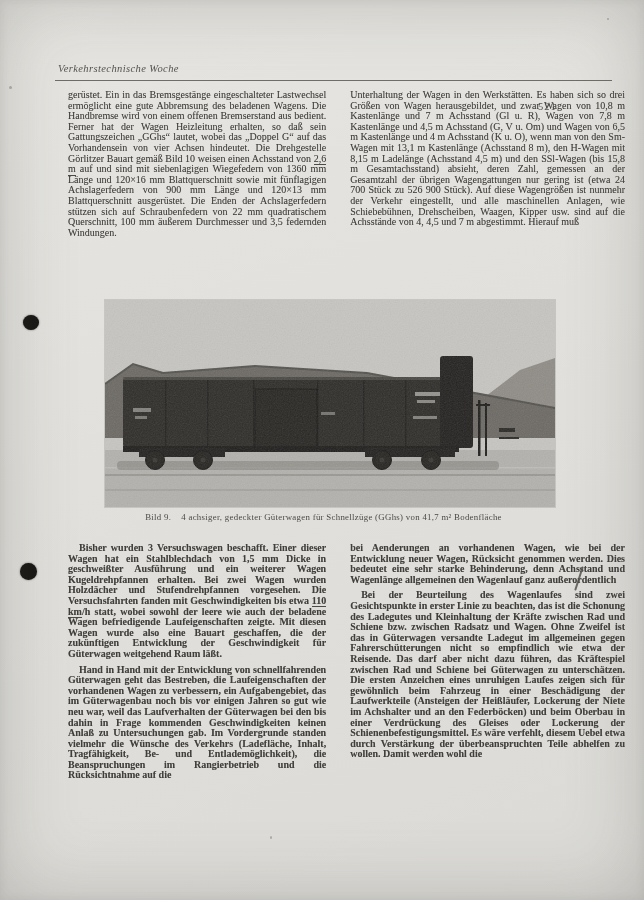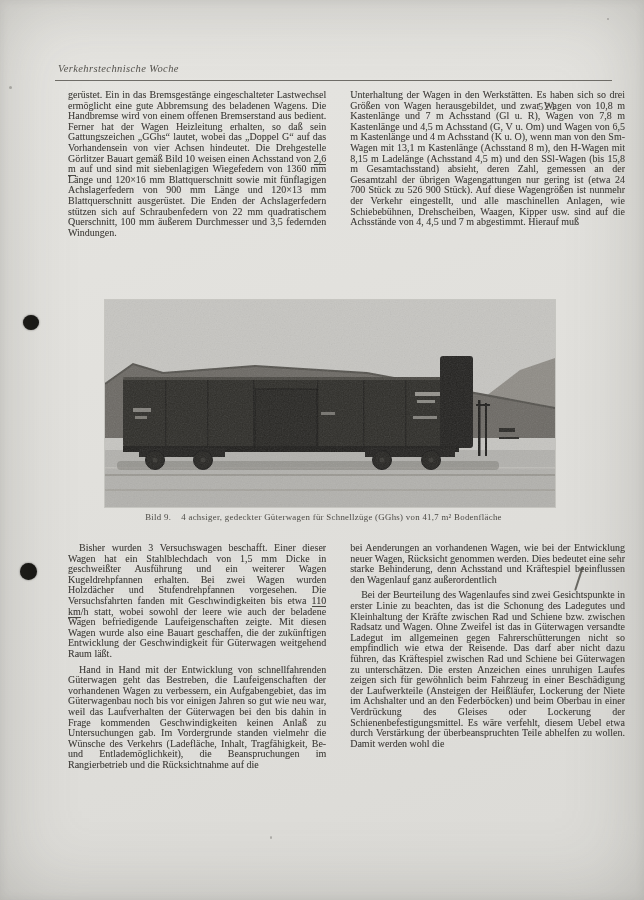--- a/index.html
+++ b/index.html
@@ -20,21 +20,21 @@
   .header{
     position:absolute;top:61px;left:55px;width:557px;height:19px;
     border-bottom:1px solid #6f6d68;
     color:#55534e;font-size:10.5px;letter-spacing:.4px;
   }
   .header .journal{position:absolute;left:3px;top:2px;font-style:italic;}
   .header .pageno{position:absolute;left:483px;top:2px;letter-spacing:1px;margin-top:38px;}
   
   .cols{position:absolute;left:56px;width:557px;display:flex;gap:24px;margin-left:12px;}
   .cols-top{top:90px;height:208px;overflow:hidden;}
-  .cols-bottom{top:543px;height:330px;overflow:hidden;}
+  .cols-bottom{top:543px;height:330px;overflow:hidden;font-weight:bold;}
   .col-left{width:264px;}
   .col-right{width:281px;}
   p.body-par{
     margin:0 0 5px 0;
     font-size:10px;line-height:10.6px;
     text-align:justify;hyphens:auto;-webkit-hyphens:auto;
     color:#413f3b;
     text-shadow:0 0 .4px rgba(65,63,59,.35);
   }
   p.body-par.indent{text-indent:11px;}
@@ -166,21 +166,21 @@
   <div class="caption">
     <span class="cap-label">Bild 9.</span><span>4 achsiger, gedeckter Güterwagen für Schnellzüge (GGhs) von 41,7 m² Bodenfläche</span>
   </div>
 
   <div class="cols cols-bottom">
     <div class="col-left">
       <p class="body-par indent"><span>Bisher wurden 3 Versuchswagen beschafft. Einer dieser Wagen hat ein Stahlblechdach von 1,5 mm Dicke in geschweißter Ausführung und ein weiterer Wagen Kugeldrehpfannen erhalten. Bei zwei Wagen wurden Holzdächer und Stufendrehpfannen vorgesehen. Die Versuchsfahrten fanden mit Geschwindigkeiten bis etwa </span><span class="pen-underline">110 km</span><span>/h statt, wobei sowohl der leere wie auch der beladene Wagen befriedigende Laufeigenschaften zeigte. Mit diesen Wagen wurde also eine Bauart geschaffen, die der zukünftigen Entwicklung der Geschwindigkeit für Güterwagen weitgehend Raum läßt.</span></p>
       <p class="body-par indent">Hand in Hand mit der Entwicklung von schnellfahrenden Güterwagen geht das Bestreben, die Laufeigenschaften der vorhandenen Wagen zu verbessern, ein Aufgabengebiet, das im Güterwagenbau noch bis vor einigen Jahren so gut wie neu war, weil das Laufverhalten der Güterwagen bei den bis dahin in Frage kommenden Geschwindigkeiten keinen Anlaß zu Untersuchungen gab. Im Vordergrunde standen vielmehr die Wünsche des Verkehrs (Ladefläche, Inhalt, Tragfähigkeit, Be- und Entlademöglichkeit), die Beanspruchungen im Rangierbetrieb und die Rücksichtnahme auf die</p>
     </div>
     <div class="col-right">
-      <p class="body-par">bei Aenderungen an vorhandenen Wagen, wie bei der Entwicklung neuer Wagen, Rücksicht genommen werden. Dies bedeutet eine sehr starke Behinderung, denn Achsstand und Kräftespiel beeinflussen den Wagenlauf ganz außerordentlich</p>
+      <p class="body-par">bei Aenderungen an vorhandenen Wagen, wie bei der Entwicklung neuer Wagen, Rücksicht genommen werden. Dies bedeutet eine sehr starke Behinderung, denn Achsstand und Wagenlänge allgemeinen den Wagenlauf ganz außerordentlich</p>
       <p class="body-par indent">Bei der Beurteilung des Wagenlaufes sind zwei Gesichtspunkte in erster Linie zu beachten, das ist die Schonung des Ladegutes und Kleinhaltung der Kräfte zwischen Rad und Schiene bzw. zwischen Radsatz und Wagen. Ohne Zweifel ist das in Güterwagen versandte Ladegut im allgemeinen gegen Fahrerschütterungen nicht so empfindlich wie etwa der Reisende. Das darf aber nicht dazu führen, das Kräftespiel zwischen Rad und Schiene bei Güterwagen zu unterschätzen. Die ersten Anzeichen eines unruhigen Laufes zeigen sich für gewöhnlich beim Fahrzeug in einer Beschädigung der Laufwerkteile (Ansteigen der Heißläufer, Lockerung der Niete im Achshalter und an den Federböcken) und beim Oberbau in einer Verdrückung des Gleises oder Lockerung der Schienenbefestigungsmittel. Es wäre verfehlt, diesem Uebel etwa durch Verstärkung der überbeanspruchten Teile abhelfen zu wollen. Damit werden wohl die</p>
     </div>
   </div>
 
   <div class="punch-hole hole-top"></div>
   <div class="punch-hole hole-bottom"></div>
   <div class="pen-slash"></div>
   <div class="speck speck1"></div>
   <div class="speck speck2"></div>
   <div class="speck speck3"></div>

